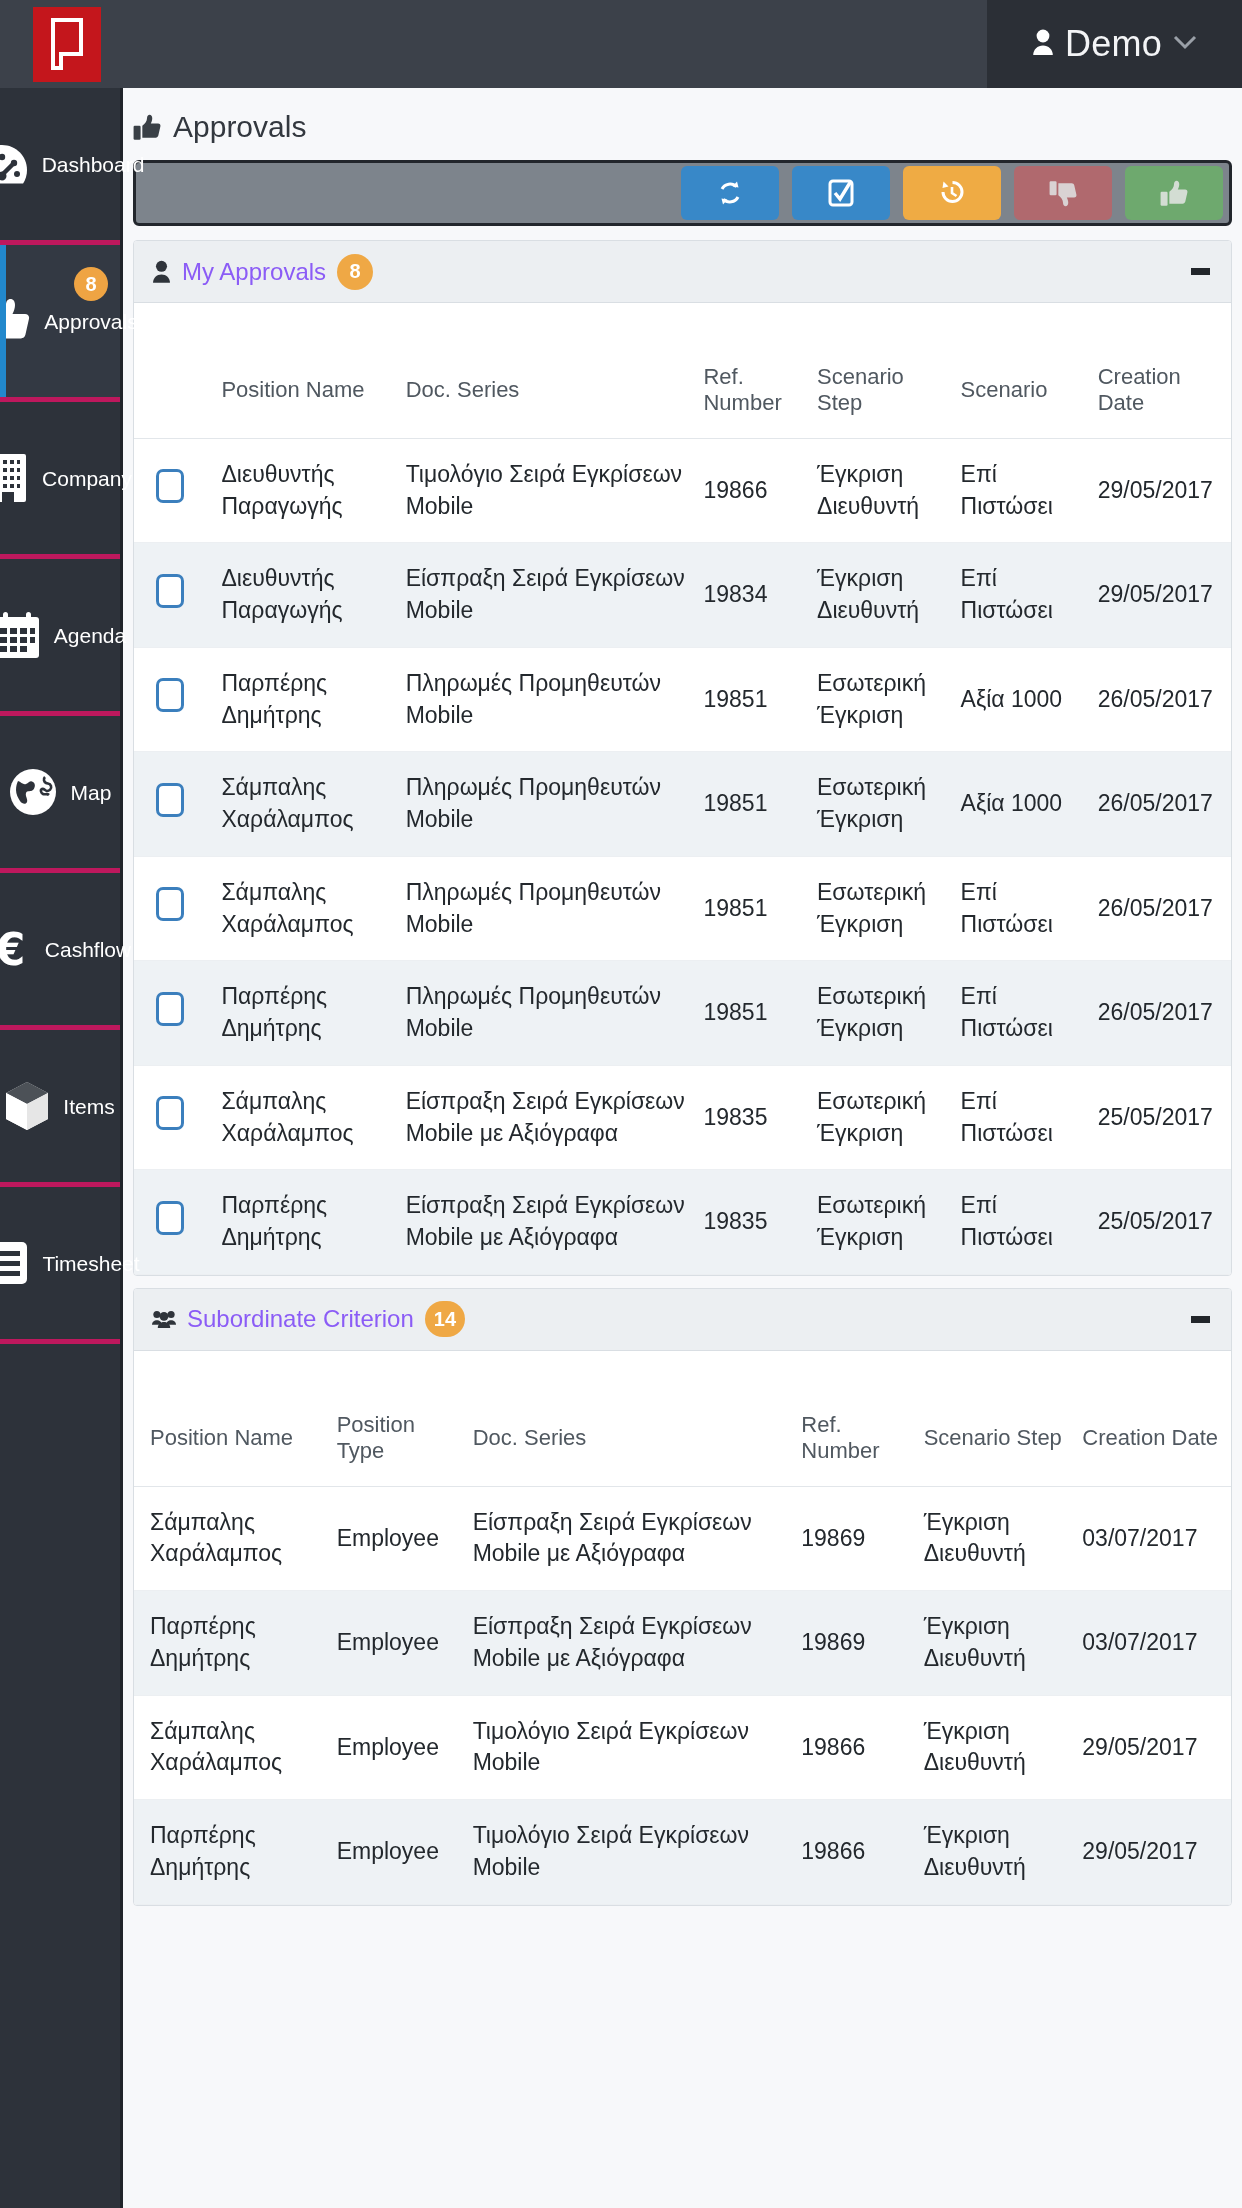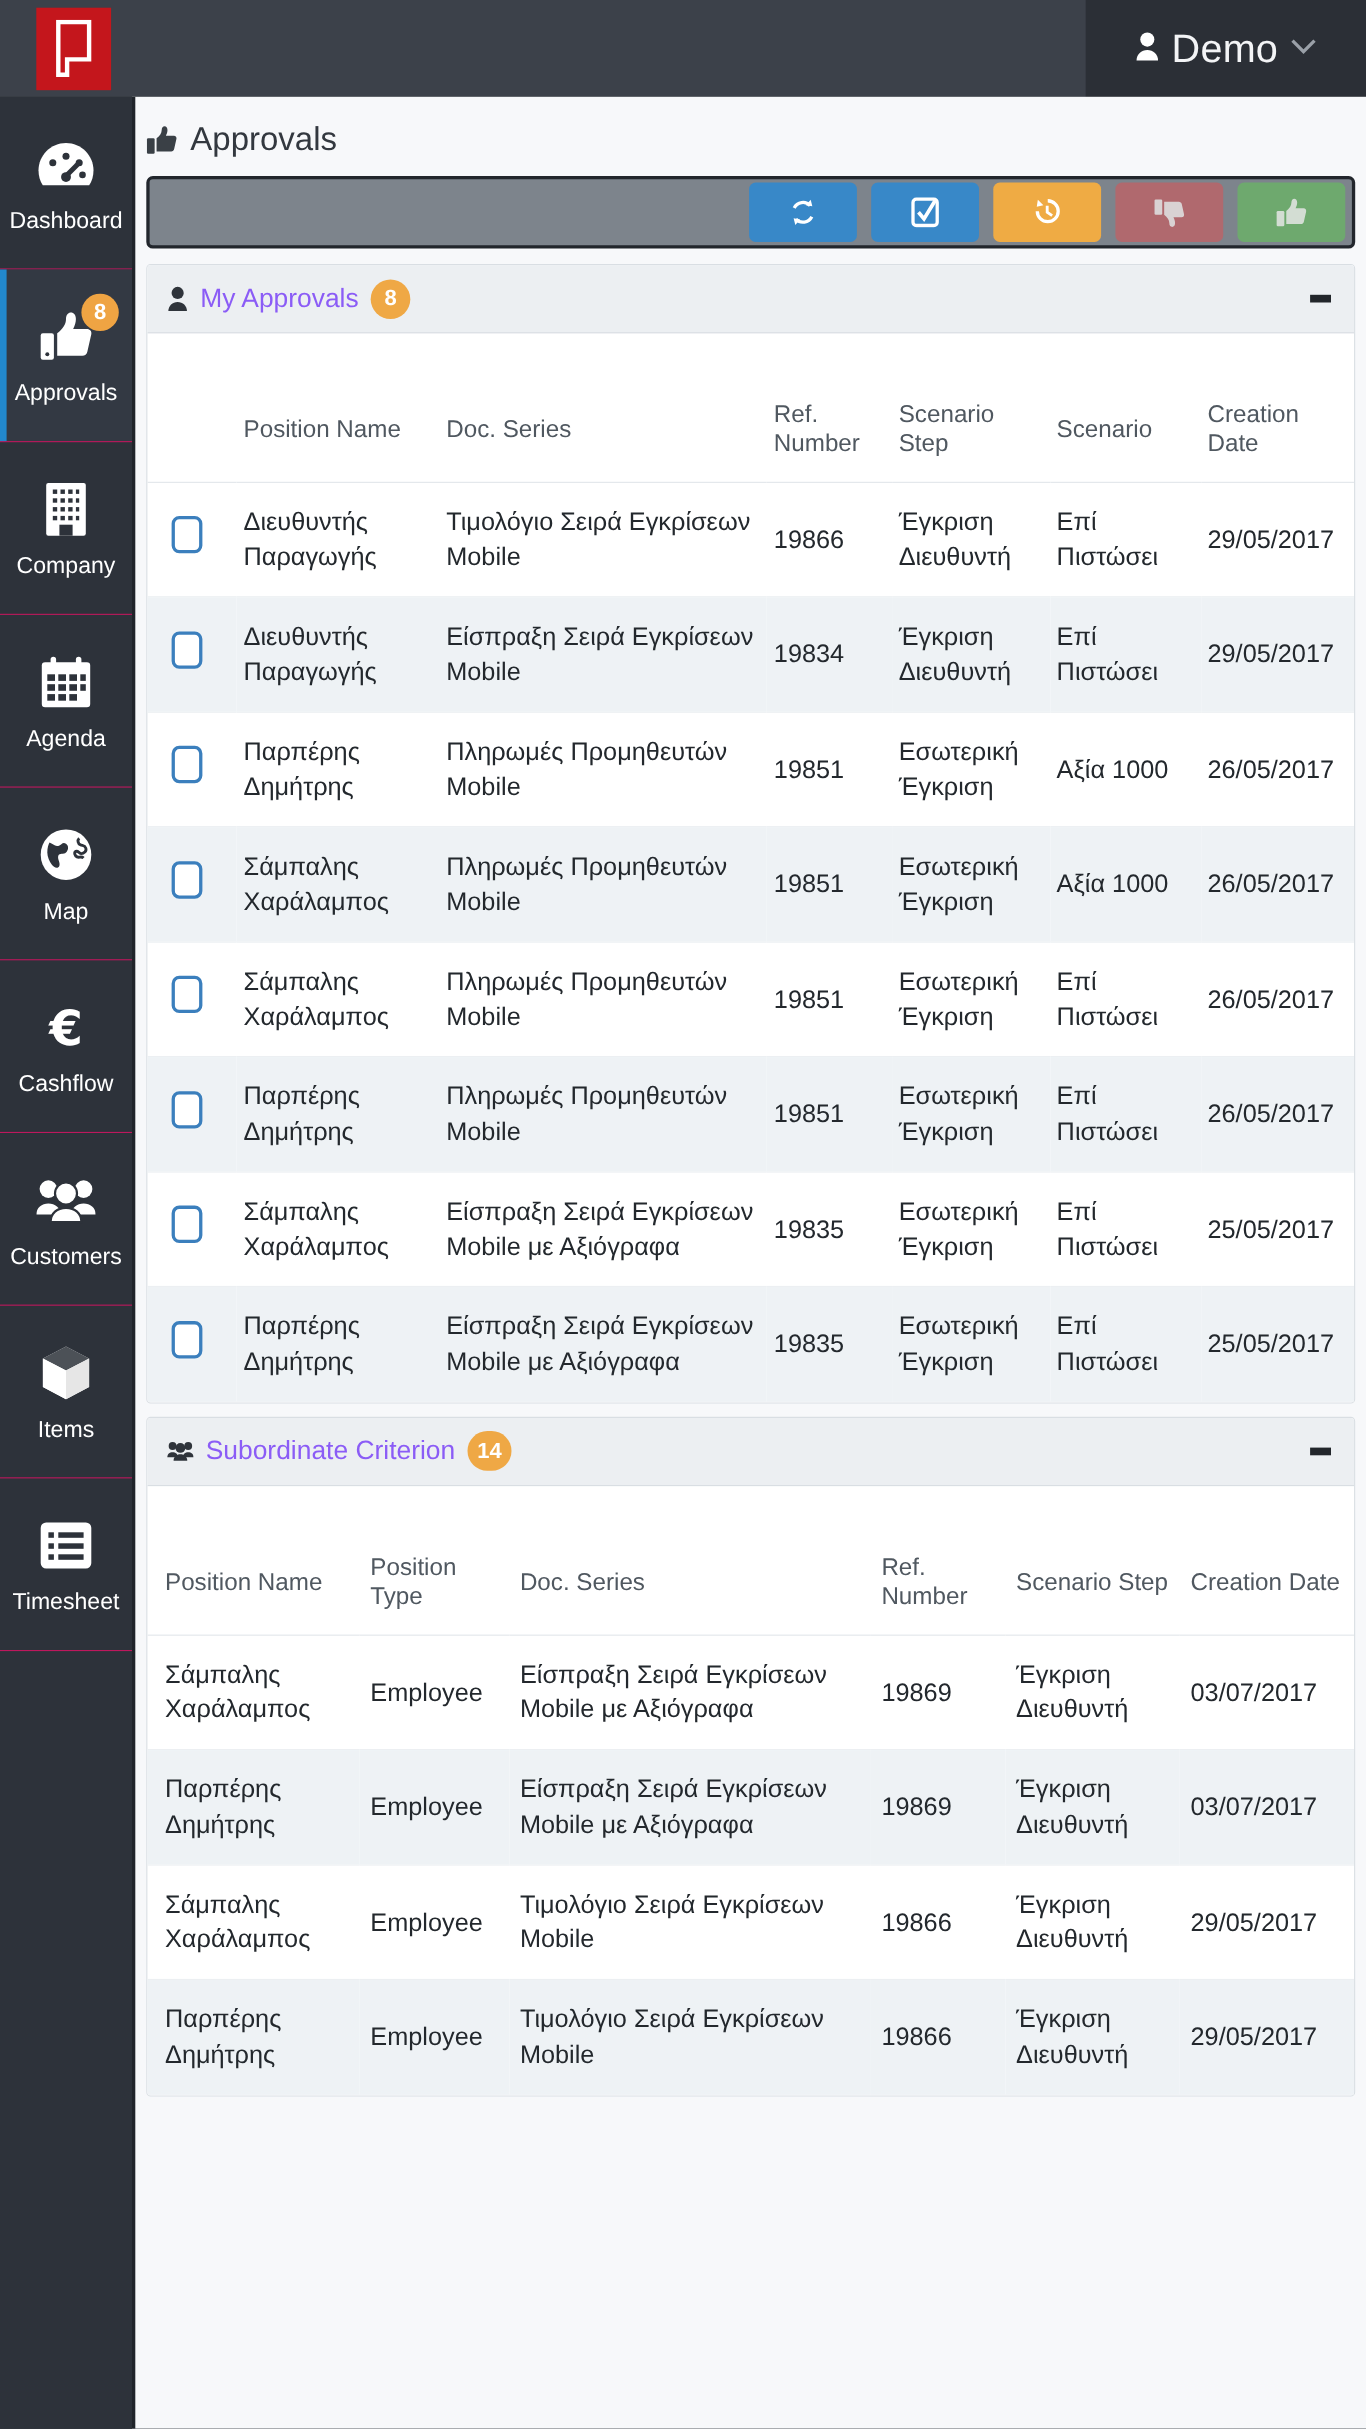--- a/index.html
+++ b/index.html
@@ -34,23 +34,23 @@
   
   .body-row { flex: 1; display: flex; min-height: 0; }
 
   
   .sidebar {
     width: 120px; background: #2d323a; flex: 0 0 120px;
     display: flex; flex-direction: column;
   }
   .nav-item {
     position: relative; height: 157px;
-    display: flex; flex-direction: column;
+    display: flex; 
     align-items: center; justify-content: center; gap: 14px;
-    border-bottom: 1px solid #be185d;
+    border-bottom: 5px solid #be185d;
     color: #ffffff; flex: 0 0 157px; text-align: center;
   }
   .nav-item.active { background: #333943; }
   .nav-item.active::before {
     content: ""; position: absolute; left: 0; top: 0; bottom: 0;
     width: 6px; background: #2288cc;
   }
   .nav-ico { height: 54px; display: flex; align-items: center; justify-content: center; }
   .nav-ico svg { display: block; }
   .nav-label { font-size: 21px; line-height: 1; white-space: nowrap; }
@@ -281,33 +281,20 @@
 
       <div class="nav-item">
         <span class="nav-ico">
           <svg width="42" height="48" viewBox="0 0 42 48">
               <text x="21" y="40" font-family="DejaVu Sans, sans-serif" font-size="44" font-weight="bold" fill="#fff" text-anchor="middle">€</text>
             </svg>
         </span>
         <span class="nav-label">Cashflow</span>
       </div>
 
-      <div class="nav-item">
-        <span class="nav-ico">
-          <svg width="54" height="42" viewBox="0 0 54 42">
-              <circle cx="11" cy="11" r="8" fill="#fff"></circle>
-              <circle cx="43" cy="11" r="8" fill="#fff"></circle>
-              <path d="M0 34c0-6 5-10 11-10s11 4 11 10z" fill="#fff"></path>
-              <path d="M32 34c0-6 5-10 11-10s11 4 11 10z" fill="#fff"></path>
-              <circle cx="27" cy="15" r="10" fill="#fff" stroke="#2d323a" stroke-width="2"></circle>
-              <path d="M13 41c0-8 6-13 14-13s14 5 14 13z" fill="#fff" stroke="#2d323a" stroke-width="2"></path>
-            </svg>
-        </span>
-        <span class="nav-label">Customers</span>
-      </div>
 
       <div class="nav-item">
         <span class="nav-ico">
           <svg width="44" height="50" viewBox="0 0 44 50">
               <path d="M22 1L43 12v26L22 49 1 38V12z" fill="#fff"></path>
               <path d="M22 1L43 12 22 23 1 12z" fill="#2d323a" opacity=".85"></path>
               <path d="M22 23v26L1 38V12z" fill="#fff"></path>
               <path d="M22 23L43 12v26L22 49z" fill="#e6e6e6"></path>
             </svg>
         </span>

